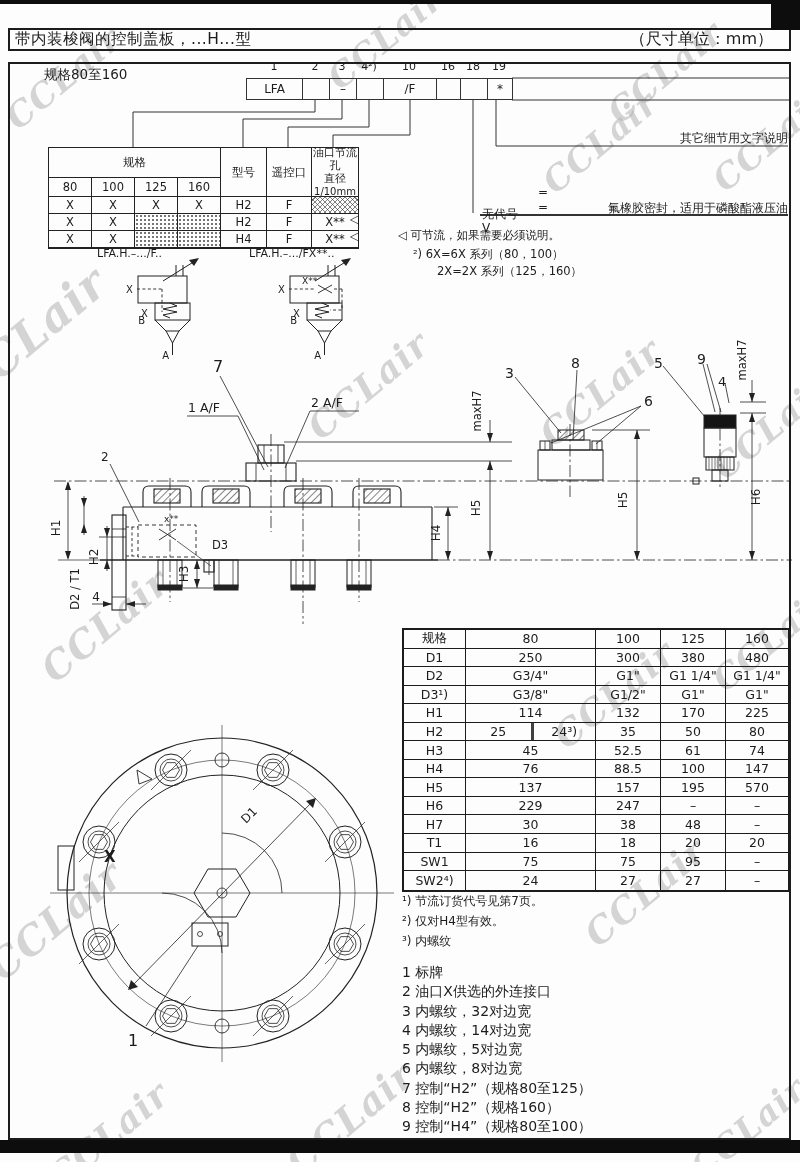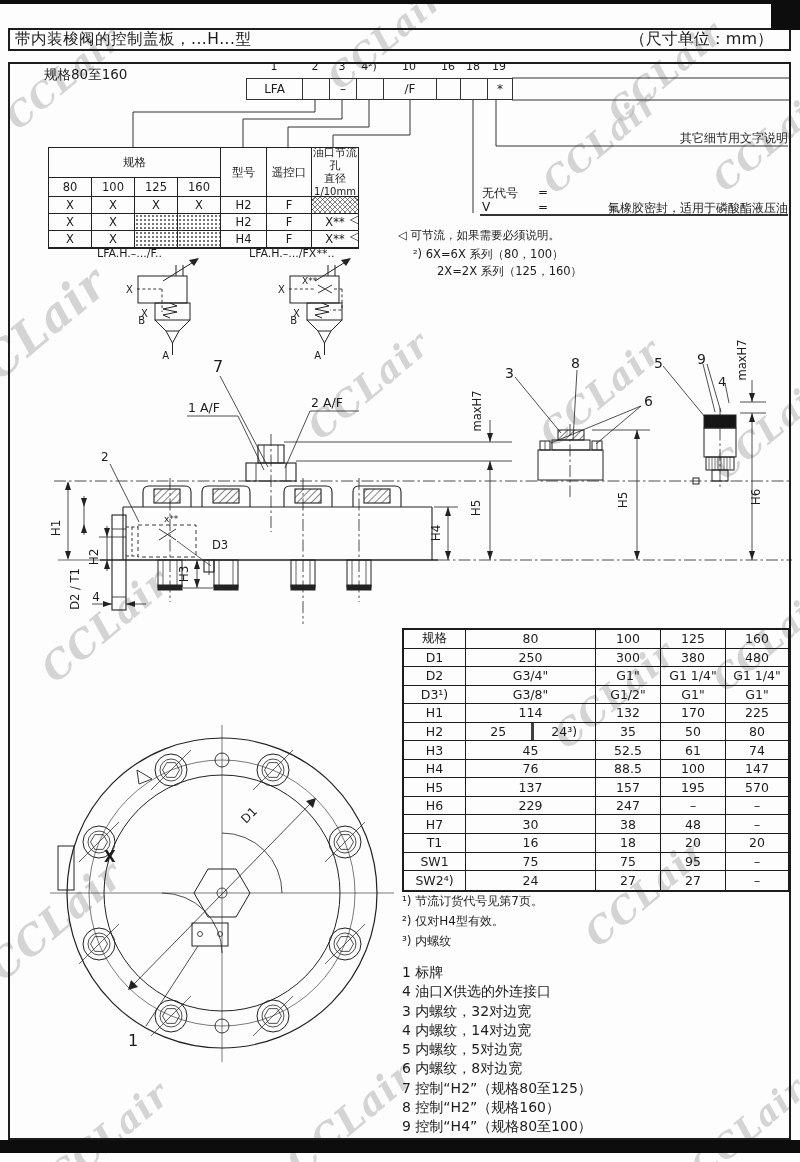--- a/index.html
+++ b/index.html
@@ -30,21 +30,21 @@
             align-items:center;justify-content:center;box-sizing:border-box;text-align:center;}
   .spec>div.last{border-right:none;text-align:center;}
   .spec .hd3{flex-direction:column;line-height:13px;font-size:11px;}
   .hatch-cross{background-image:repeating-linear-gradient(45deg,transparent 0 2.5px,rgba(45,45,45,.6) 2.5px 3.5px),
                repeating-linear-gradient(-45deg,transparent 0 2.5px,rgba(45,45,45,.6) 2.5px 3.5px);}
   .hatch-dot{background-image:radial-gradient(rgba(45,45,45,.65) .8px,transparent 1.1px);background-size:4px 4px;}
   .flag{position:absolute;font-size:12px;z-index:1;color:#1c1c1c;}
   
   .other-note{position:absolute;left:494px;top:130px;width:294px;text-align:right;font-size:12px;z-index:1;}
   .seal{position:absolute;left:482px;width:306px;display:flex;font-size:12px;z-index:1;}
-  .seal .code{width:56px;}
+  .seal .code{width:56px;margin-top:21px;}
   .seal .eq{width:16px;}
   .seal .desc{flex:1;text-align:right;}
   .note-line{position:absolute;font-size:11.5px;z-index:1;}
   
   .dimt{position:absolute;left:402px;top:628px;width:388px;border:2px solid #1c1c1c;
         box-sizing:border-box;z-index:1;font-size:12.5px;background:rgba(253,253,253,.0);}
   .dt-row{display:flex;height:18.55px;border-bottom:1px solid #1c1c1c;box-sizing:border-box;}
   .dt-row:last-child{border-bottom:none;}
   .dt-row>div{border-right:1px solid #1c1c1c;display:flex;align-items:center;justify-content:center;
               box-sizing:border-box;}
@@ -545,21 +545,21 @@
   </div>
 
   <div class="fnotes">
     <div>¹) 节流订货代号见第7页。</div>
     <div>²) 仅对H4型有效。</div>
     <div>³) 内螺纹</div>
   </div>
 
   <div class="legend">
     <div>1 标牌</div>
-    <div>4 油口X供选的外连接口</div>
+    <div>2 油口X供选的外连接口</div>
     <div>3 内螺纹，32对边宽</div>
     <div>4 内螺纹，14对边宽</div>
     <div>5 内螺纹，5对边宽</div>
     <div>6 内螺纹，8对边宽</div>
     <div>7 控制“H2”（规格80至125）</div>
     <div>8 控制“H2”（规格160）</div>
     <div>9 控制“H4”（规格80至100）</div>
   </div>
 
 </div>

